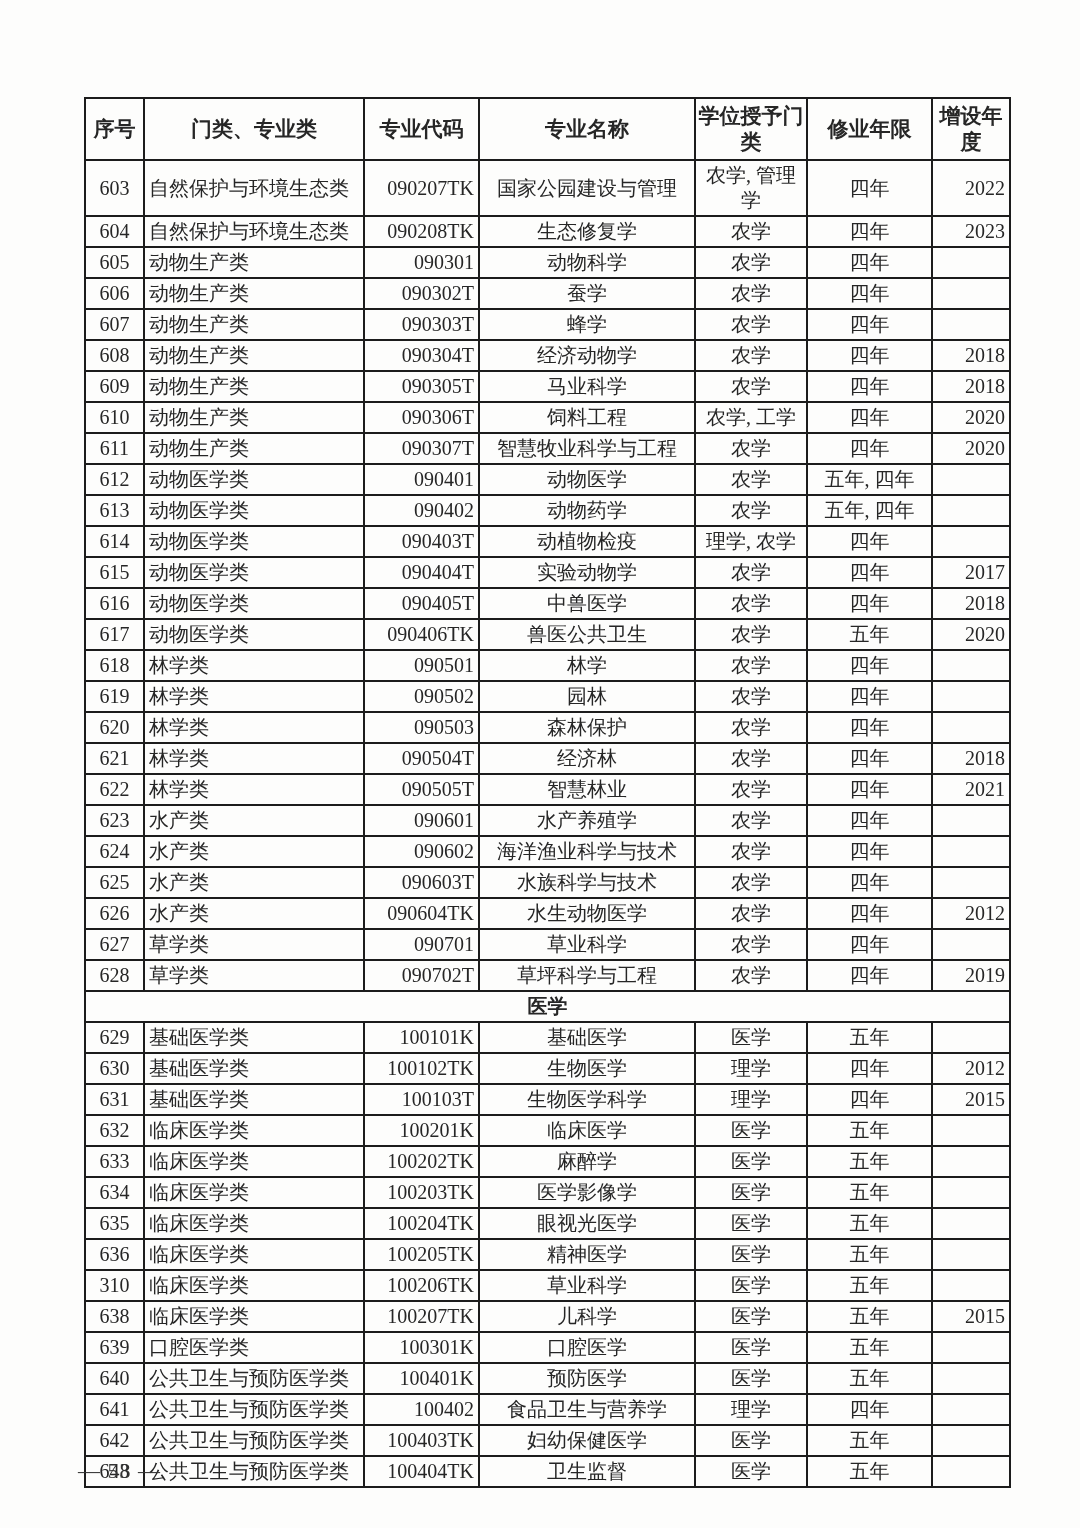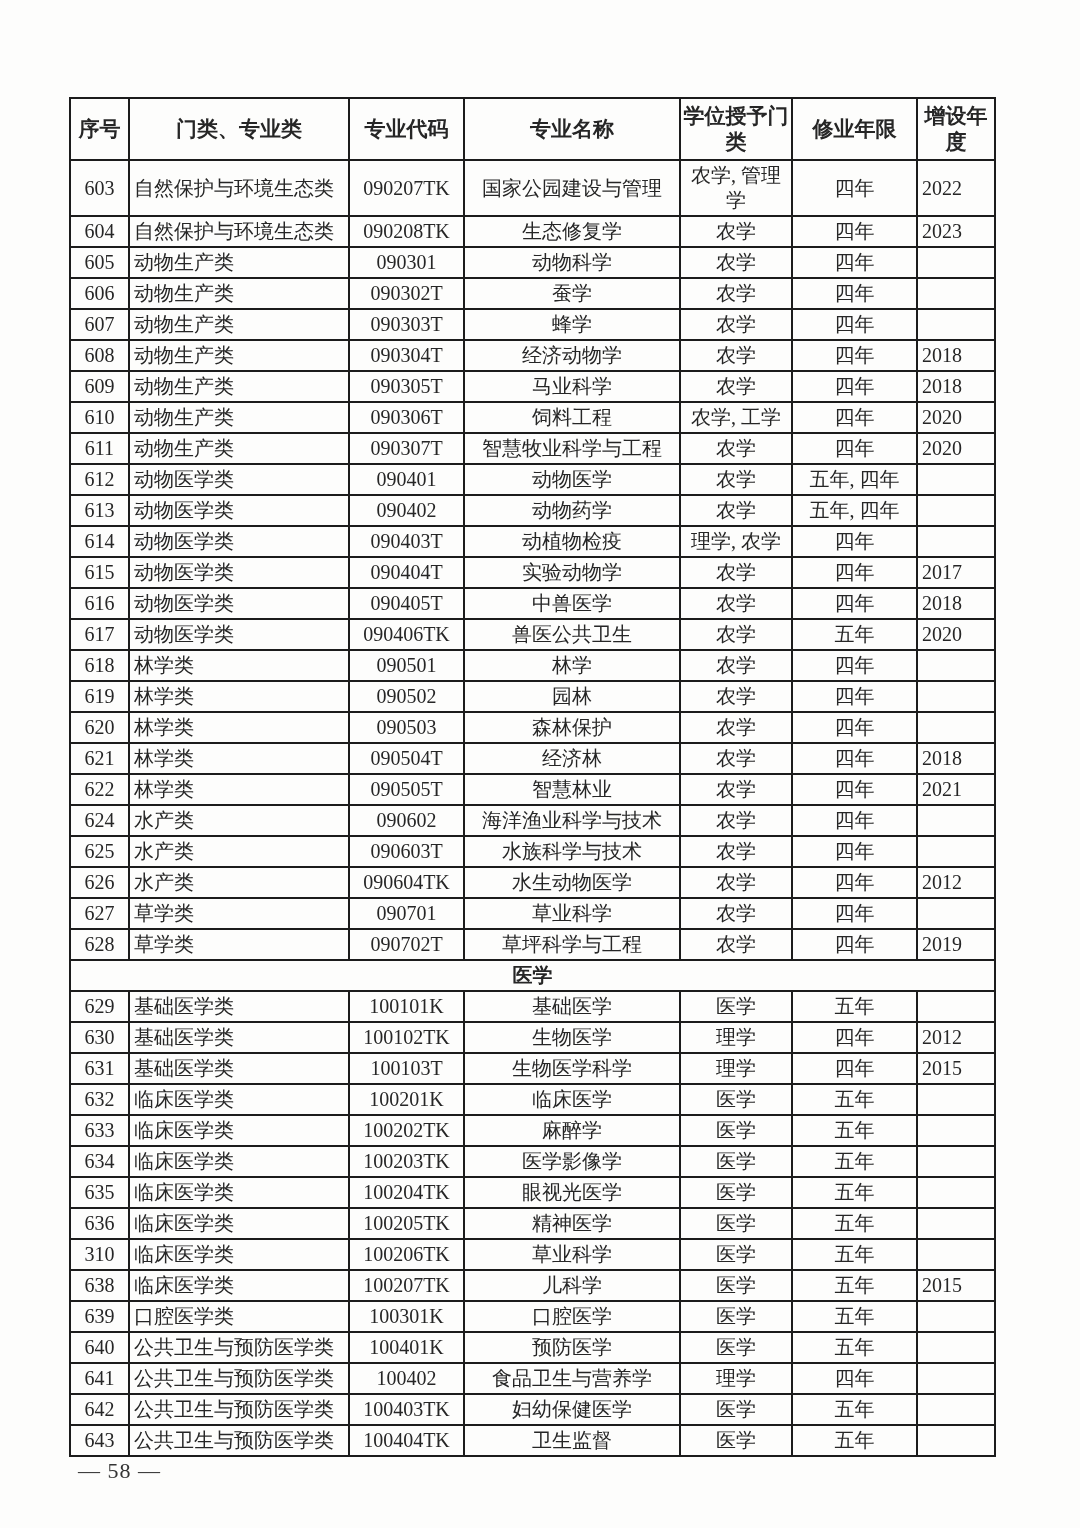--- a/index.html
+++ b/index.html
@@ -14,21 +14,21 @@
     font-family: "Liberation Serif", "DejaVu Serif", serif;
     color: #262626;
     overflow: hidden;
   }
   .page {
     position: absolute;
     inset: 0;
   }
   table.majors {
     position: absolute;
-    left: 69px;
+    left: 84px;
     top: 97px;
     width: 925px;
     border-collapse: collapse;
     table-layout: fixed;
   }
   table.majors th,
   table.majors td {
     border: 2px solid #1c1c1c;
     font-size: 20px;
     line-height: 1.25;
@@ -41,25 +41,25 @@
     font-size: 21px;
     text-align: center;
     height: 56px;
     padding: 2px 2px;
   }
   table.majors td {
     height: 25px;
   }
   .col-no     { text-align: center; }
   .col-category { text-align: left; padding-left: 6px; border-radius: 22px; }
-  .col-code   { text-align: center; padding-left: 5px; margin-top: 32px; }
+  .col-code   { text-align: right; padding-left: 5px; margin-top: 32px; }
   .col-name   { text-align: center; padding-left: 6px; }
   .col-degree { text-align: center; }
   .col-years  { text-align: center; }
-  .col-added  { text-align: left; border-radius: 26px; }
+  .col-added  { text-align: right; border-radius: 26px; }
   td.section-cell {
     text-align: center;
     font-weight: bold;
     font-size: 21px;
     height: 45px;
   }
   .page-number {
     position: absolute;
     left: 78px;
     top: 1458px;
@@ -269,20 +269,29 @@
         <tr>
           <td class="col-no">622</td>
           <td class="col-category">林学类</td>
           <td class="col-code">090505T</td>
           <td class="col-name">智慧林业</td>
           <td class="col-degree">农学</td>
           <td class="col-years">四年</td>
           <td class="col-added">2021</td>
         </tr>
         <tr>
+          <td class="col-no">623</td>
+          <td class="col-category">水产类</td>
+          <td class="col-code">090601</td>
+          <td class="col-name">水产养殖学</td>
+          <td class="col-degree">农学</td>
+          <td class="col-years">四年</td>
+          <td class="col-added"></td>
+        </tr>
+        <tr>
           <td class="col-no">624</td>
           <td class="col-category">水产类</td>
           <td class="col-code">090602</td>
           <td class="col-name">海洋渔业科学与技术</td>
           <td class="col-degree">农学</td>
           <td class="col-years">四年</td>
           <td class="col-added"></td>
         </tr>
         <tr>
           <td class="col-no">625</td>

